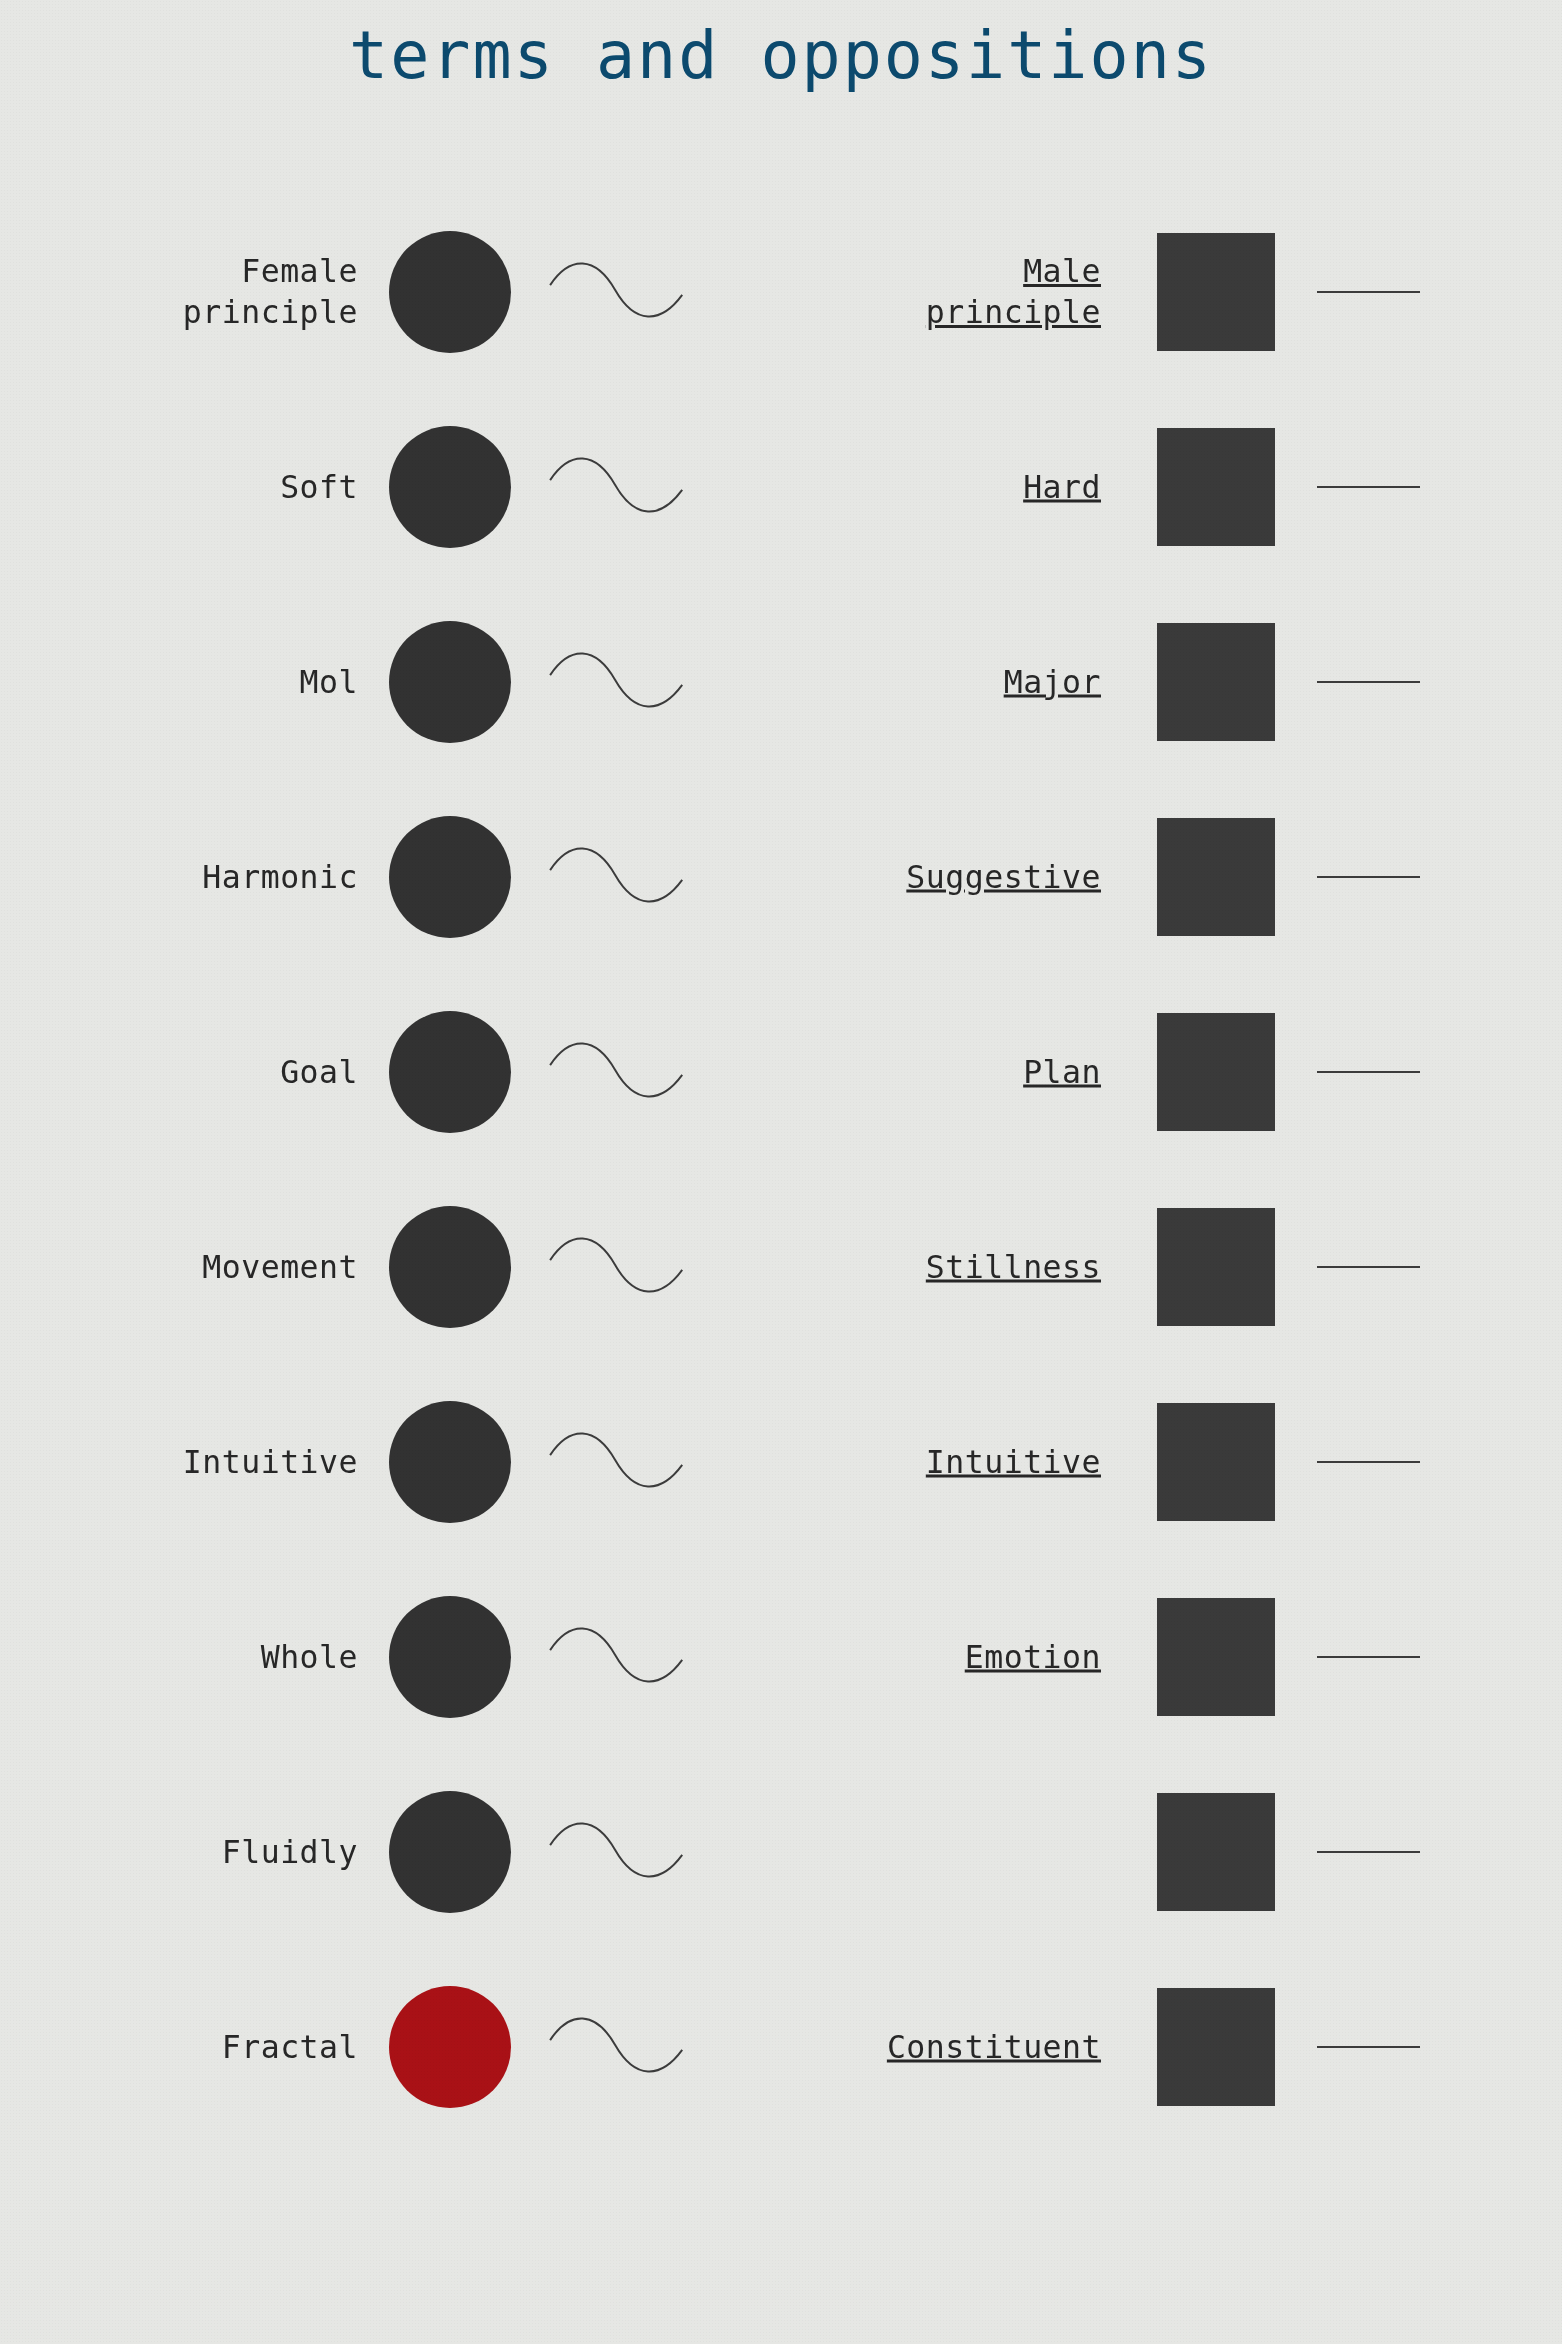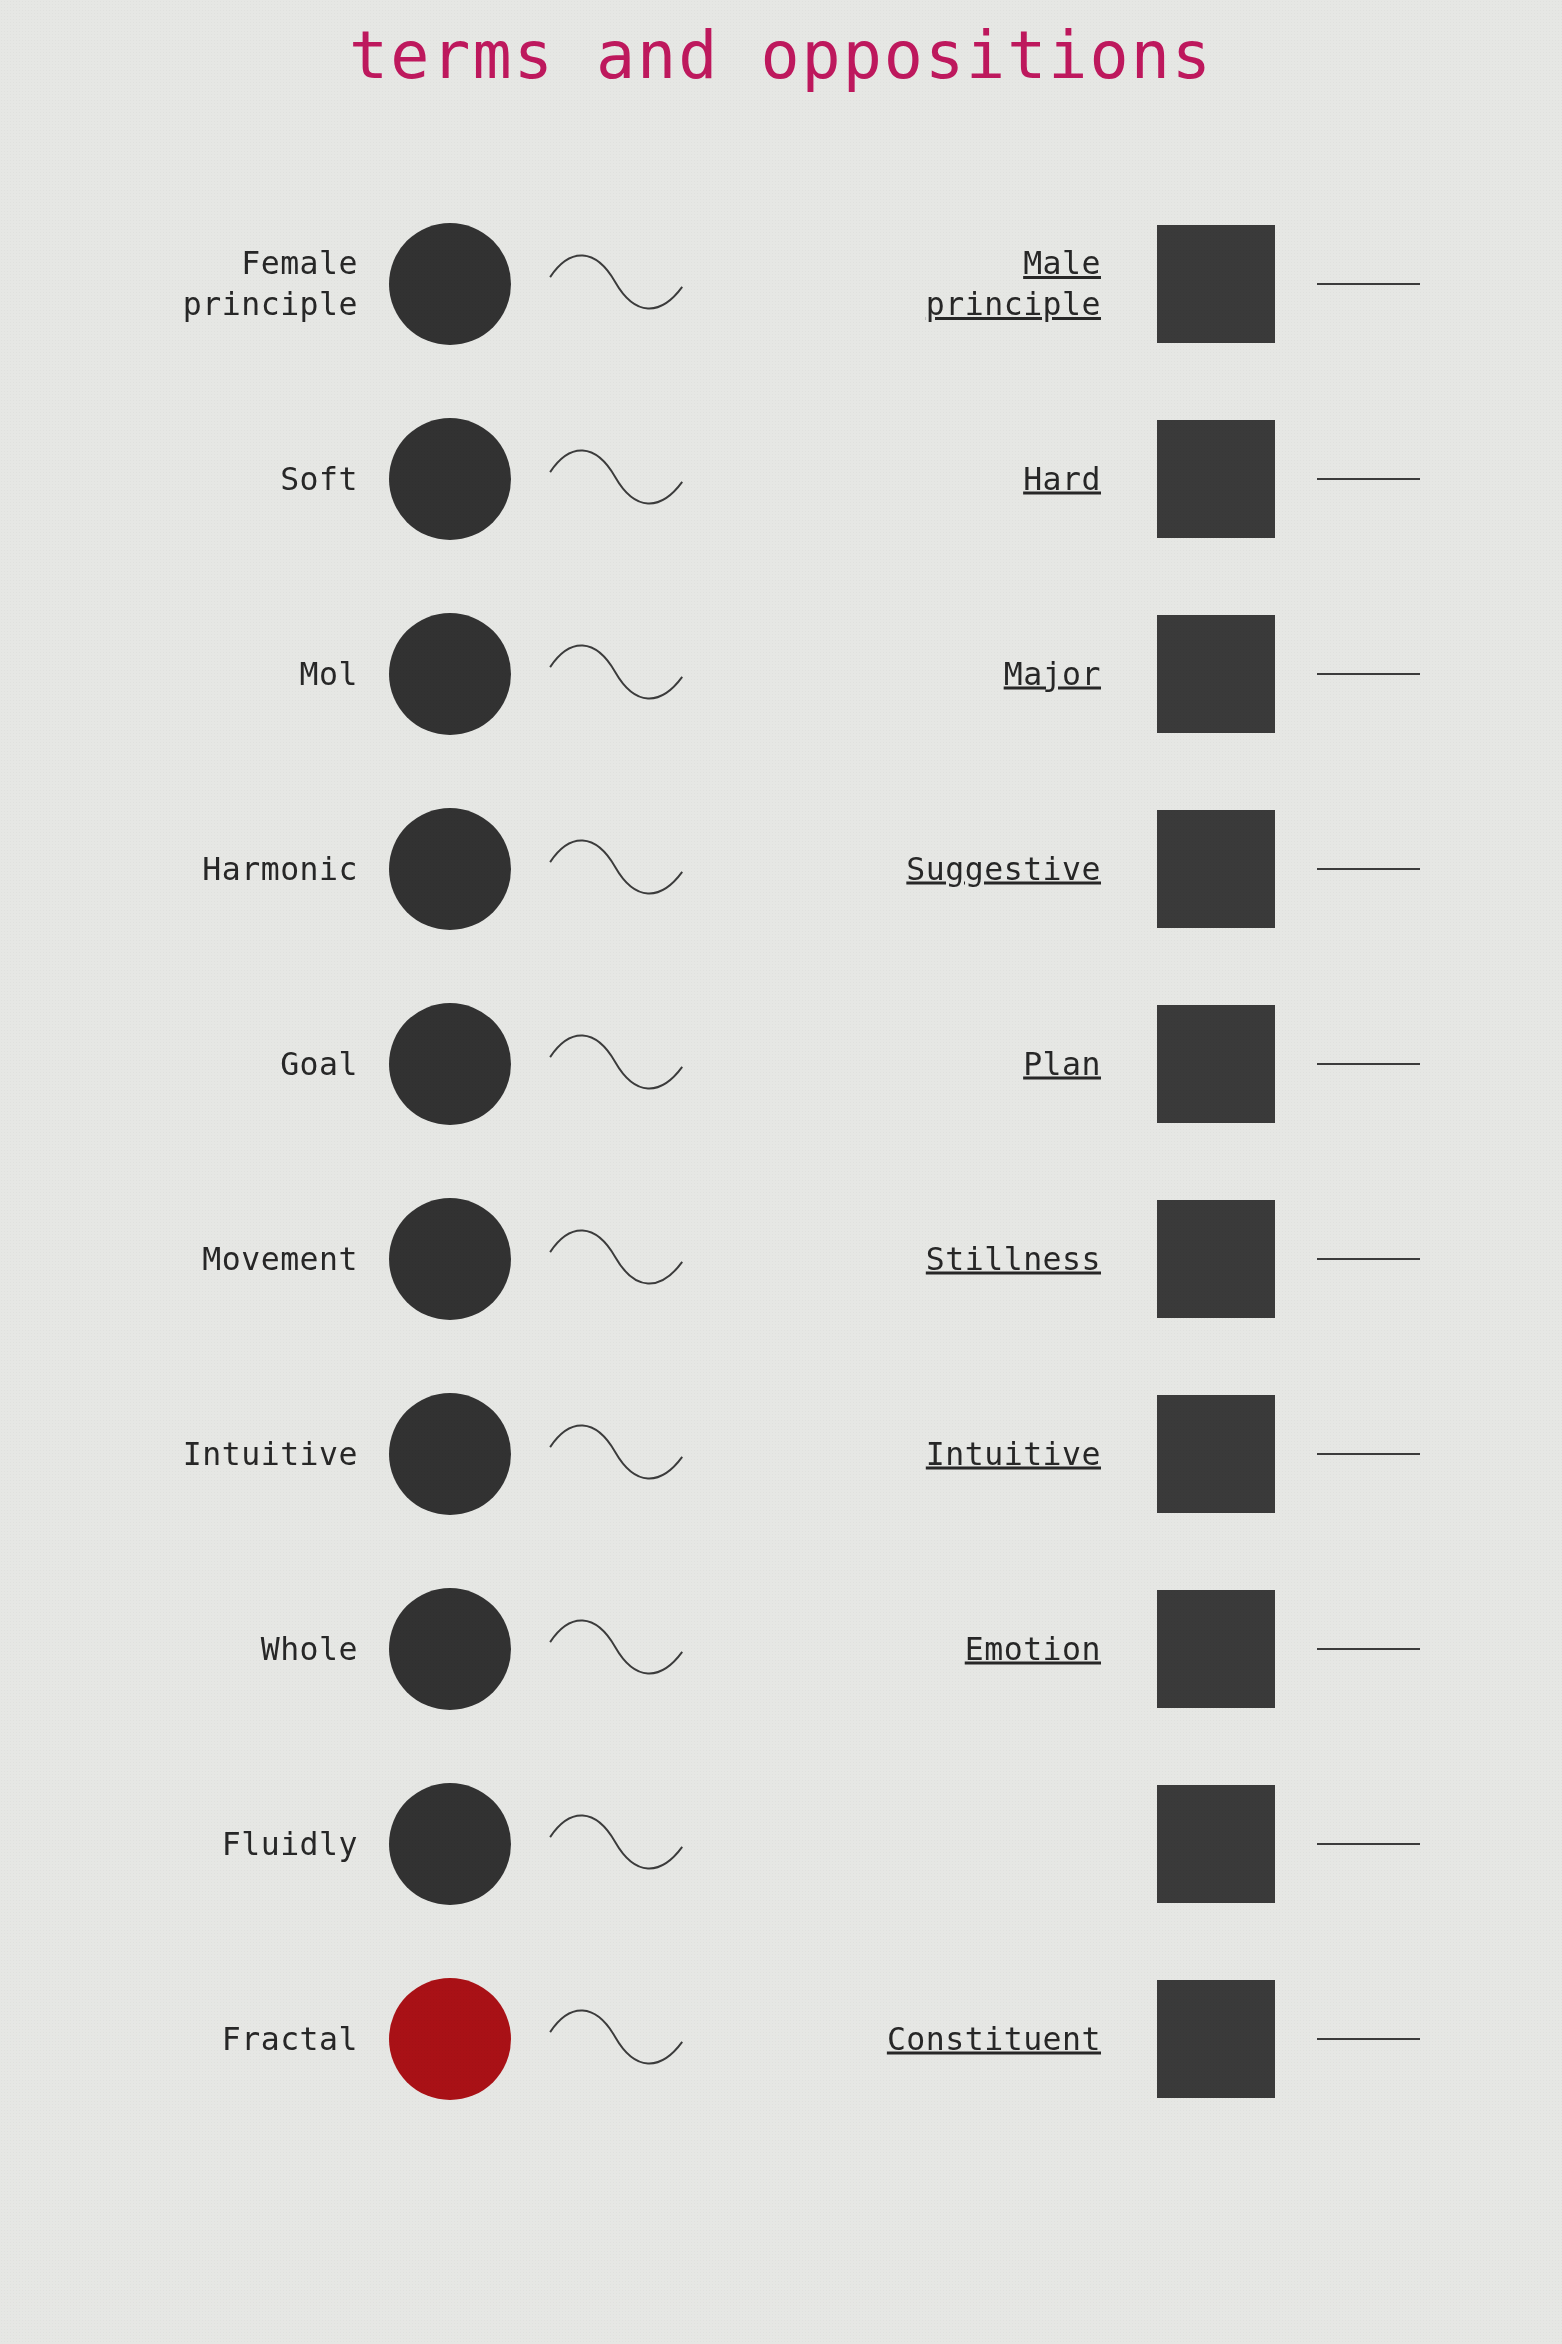--- a/index.html
+++ b/index.html
@@ -34,25 +34,25 @@
   }
   #title {
     position: absolute;
     top: 17.7px;
     left: 0;
     width: 100%;
     text-align: center;
     font-size: 65px;
     letter-spacing: 2px;
     font-weight: 400;
-    color: #be185d;
+    color: #0c4a6e;
   }
   #rows {
     position: absolute;
-    top: 186px;
+    top: 194px;
     left: 0;
     width: 100%;
   }
   .row {
     position: relative;
     height: 195px;
   }
   
   .left-label {
     position: absolute;

